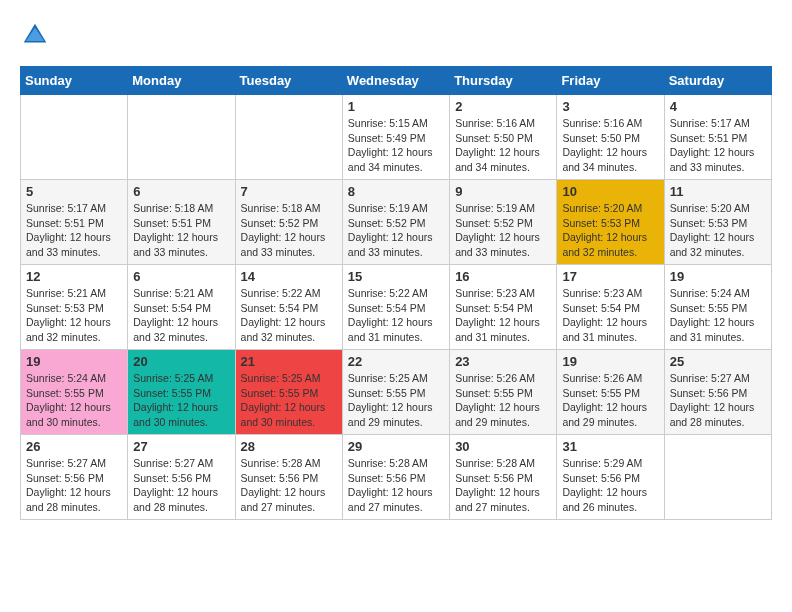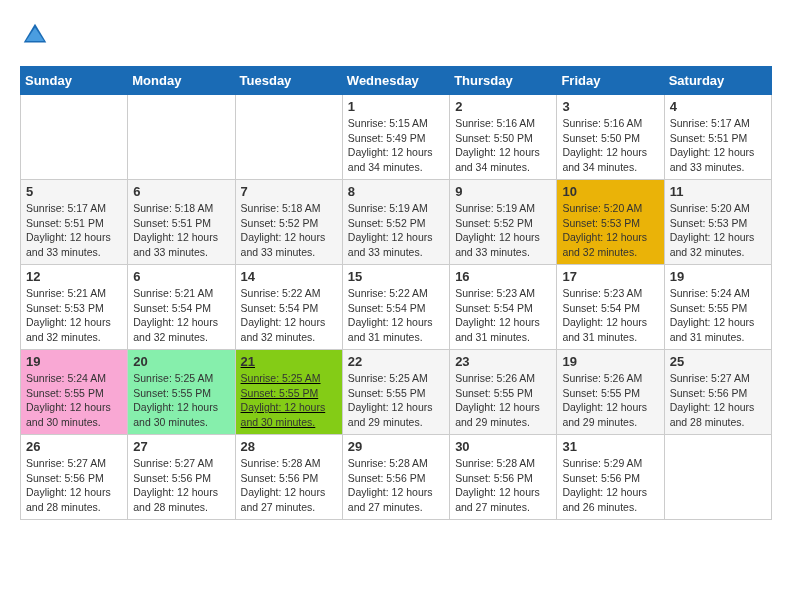--- a/index.html
+++ b/index.html
@@ -240,27 +240,27 @@
 Daylight: 12 hours and 31 minutes.</div>
         </td>
       </tr>
       <tr class="week-row" style="background: rgb(245, 245, 245);">
         <td style="background: #f9a8d4;">
           <div class="day-number">19</div>
           <div class="day-info" style="white-space: pre-line;">Sunrise: 5:24 AM
 Sunset: 5:55 PM
 Daylight: 12 hours and 30 minutes.</div>
         </td>
-        <td style="background: #86efac;">
+        <td style="background: #14b8a6;">
           <div class="day-number">20</div>
           <div class="day-info" style="white-space: pre-line;">Sunrise: 5:25 AM
 Sunset: 5:55 PM
 Daylight: 12 hours and 30 minutes.</div>
         </td>
-        <td style="background: #84cc16; text-decoration: underline;">
+        <td style="background: #ef4444;">
           <div class="day-number">21</div>
           <div class="day-info" style="white-space: pre-line;">Sunrise: 5:25 AM
 Sunset: 5:55 PM
 Daylight: 12 hours and 30 minutes.</div>
         </td>
         <td style="background: rgb(245, 245, 245);">
           <div class="day-number">22</div>
           <div class="day-info" style="white-space: pre-line;">Sunrise: 5:25 AM
 Sunset: 5:55 PM
 Daylight: 12 hours and 29 minutes.</div>

